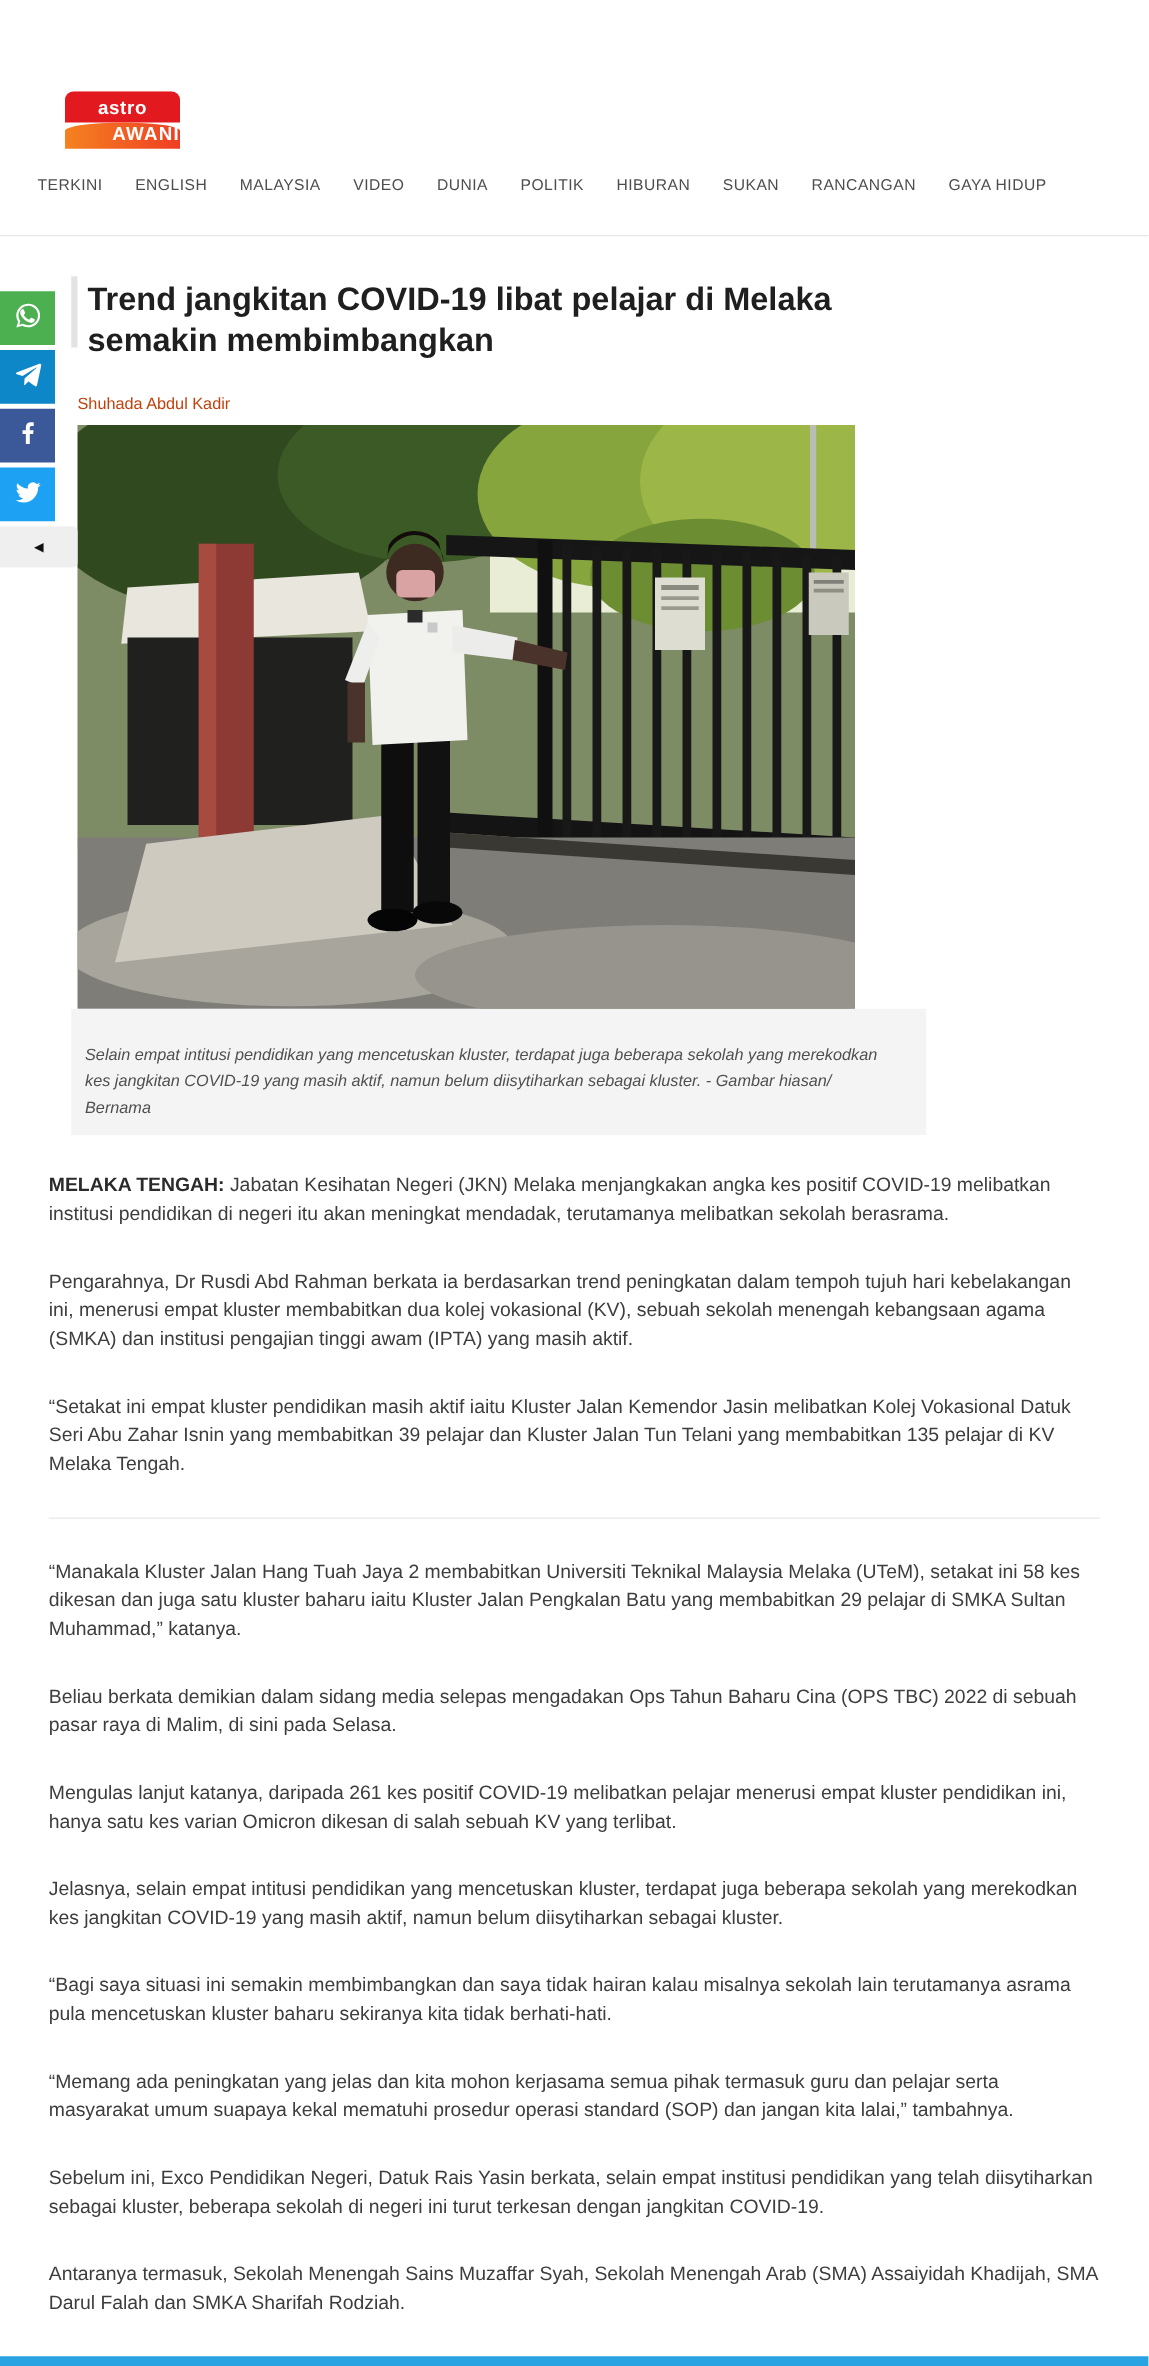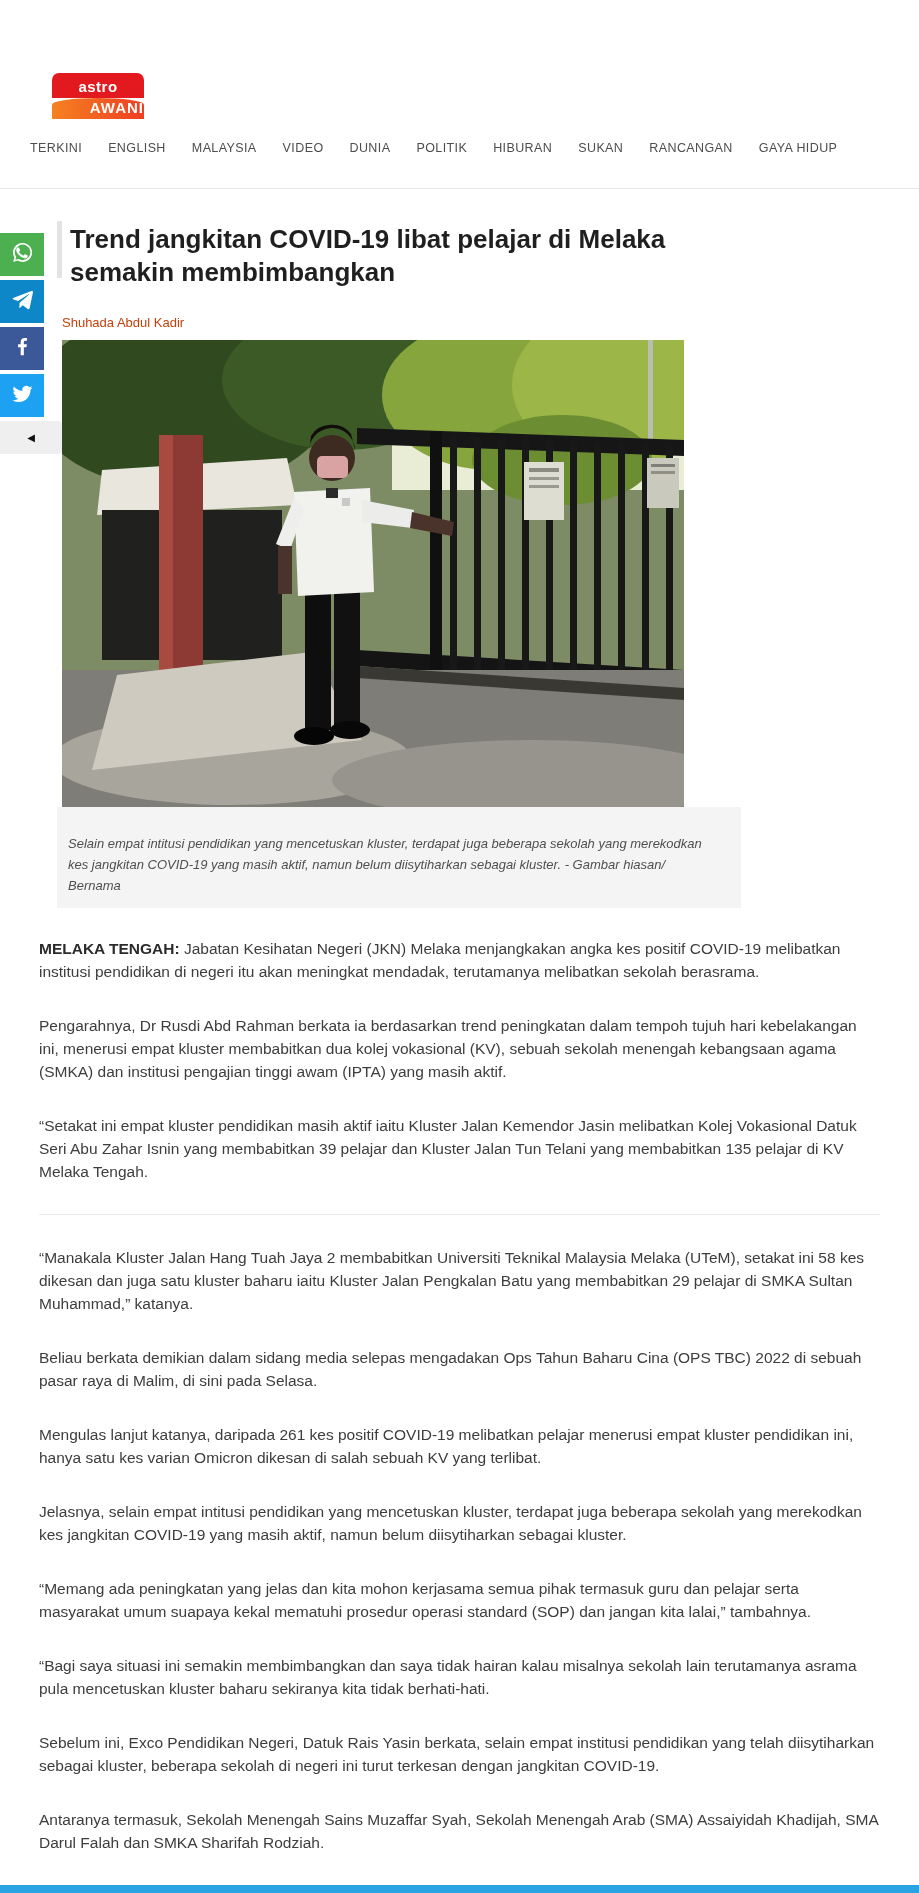--- a/index.html
+++ b/index.html
@@ -176,20 +176,20 @@
 
   <article class="article-body">
     <p><strong>MELAKA TENGAH:</strong><span> Jabatan Kesihatan Negeri (JKN) Melaka menjangkakan angka kes positif COVID-19 melibatkan institusi pendidikan di negeri itu akan meningkat mendadak, terutamanya melibatkan sekolah berasrama.</span></p>
     <p>Pengarahnya, Dr Rusdi Abd Rahman berkata ia berdasarkan trend peningkatan dalam tempoh tujuh hari kebelakangan ini, menerusi empat kluster membabitkan dua kolej vokasional (KV), sebuah sekolah menengah kebangsaan agama (SMKA) dan institusi pengajian tinggi awam (IPTA) yang masih aktif.</p>
     <p>“Setakat ini empat kluster pendidikan masih aktif iaitu Kluster Jalan Kemendor Jasin melibatkan Kolej Vokasional Datuk Seri Abu Zahar Isnin yang membabitkan 39 pelajar dan Kluster Jalan Tun Telani yang membabitkan 135 pelajar di KV Melaka Tengah.</p>
     <hr class="para-divider">
     <p>“Manakala Kluster Jalan Hang Tuah Jaya 2 membabitkan Universiti Teknikal Malaysia Melaka (UTeM), setakat ini 58 kes dikesan dan juga satu kluster baharu iaitu Kluster Jalan Pengkalan Batu yang membabitkan 29 pelajar di SMKA Sultan Muhammad,” katanya.</p>
     <p>Beliau berkata demikian dalam sidang media selepas mengadakan Ops Tahun Baharu Cina (OPS TBC) 2022 di sebuah pasar raya di Malim, di sini pada Selasa.</p>
     <p>Mengulas lanjut katanya, daripada 261 kes positif COVID-19 melibatkan pelajar menerusi empat kluster pendidikan ini, hanya satu kes varian Omicron dikesan di salah sebuah KV yang terlibat.</p>
     <p>Jelasnya, selain empat intitusi pendidikan yang mencetuskan kluster, terdapat juga beberapa sekolah yang merekodkan kes jangkitan COVID-19 yang masih aktif, namun belum diisytiharkan sebagai kluster.</p>
+    <p>“Bagi saya situasi ini semakin membimbangkan dan saya tidak hairan kalau misalnya sekolah lain terutamanya asrama pula mencetuskan kluster baharu sekiranya kita tidak berhati-hati.</p>
     <p>“Memang ada peningkatan yang jelas dan kita mohon kerjasama semua pihak termasuk guru dan pelajar serta masyarakat umum suapaya kekal mematuhi prosedur operasi standard (SOP) dan jangan kita lalai,” tambahnya.</p>
-    <p>“Bagi saya situasi ini semakin membimbangkan dan saya tidak hairan kalau misalnya sekolah lain terutamanya asrama pula mencetuskan kluster baharu sekiranya kita tidak berhati-hati.</p>
     <p>Sebelum ini, Exco Pendidikan Negeri, Datuk Rais Yasin berkata, selain empat institusi pendidikan yang telah diisytiharkan sebagai kluster, beberapa sekolah di negeri ini turut terkesan dengan jangkitan COVID-19.</p>
     <p>Antaranya termasuk, Sekolah Menengah Sains Muzaffar Syah, Sekolah Menengah Arab (SMA) Assaiyidah Khadijah, SMA Darul Falah dan SMKA Sharifah Rodziah.</p>
   </article>
 
   <div class="bottom-bar"></div>
 </div>
 
 </body></html>

